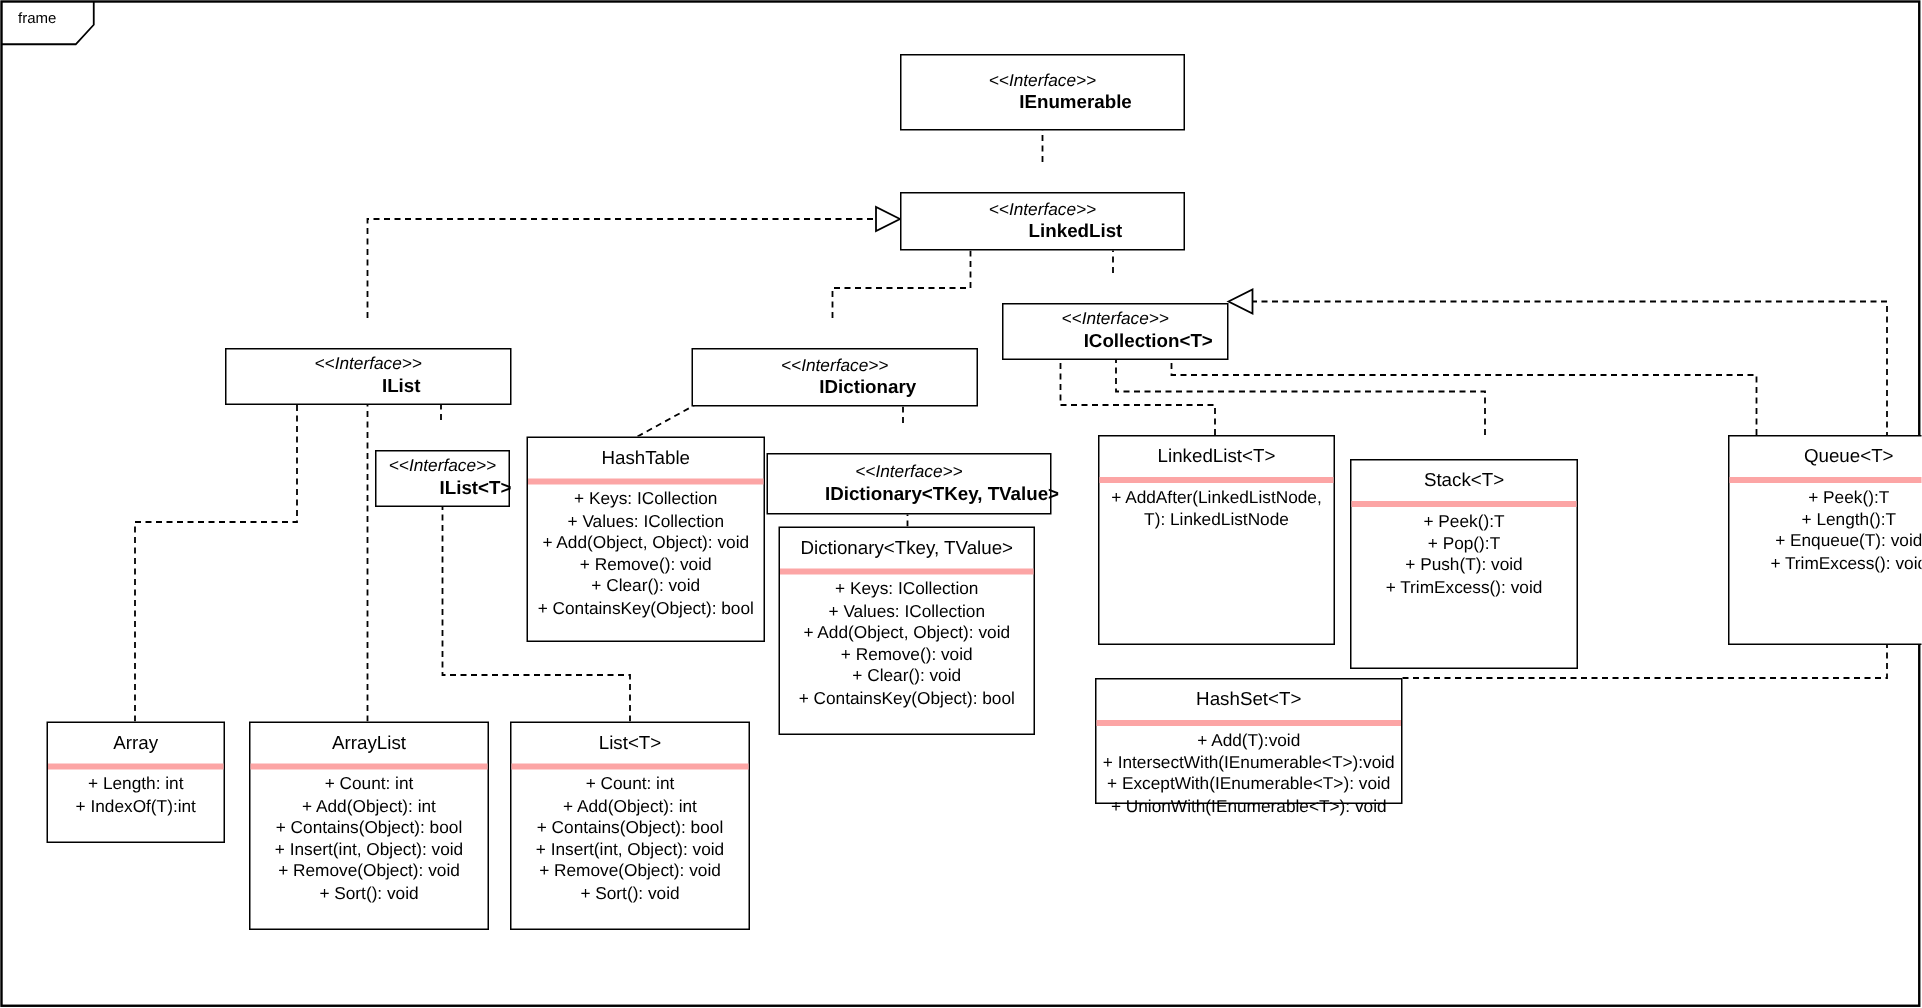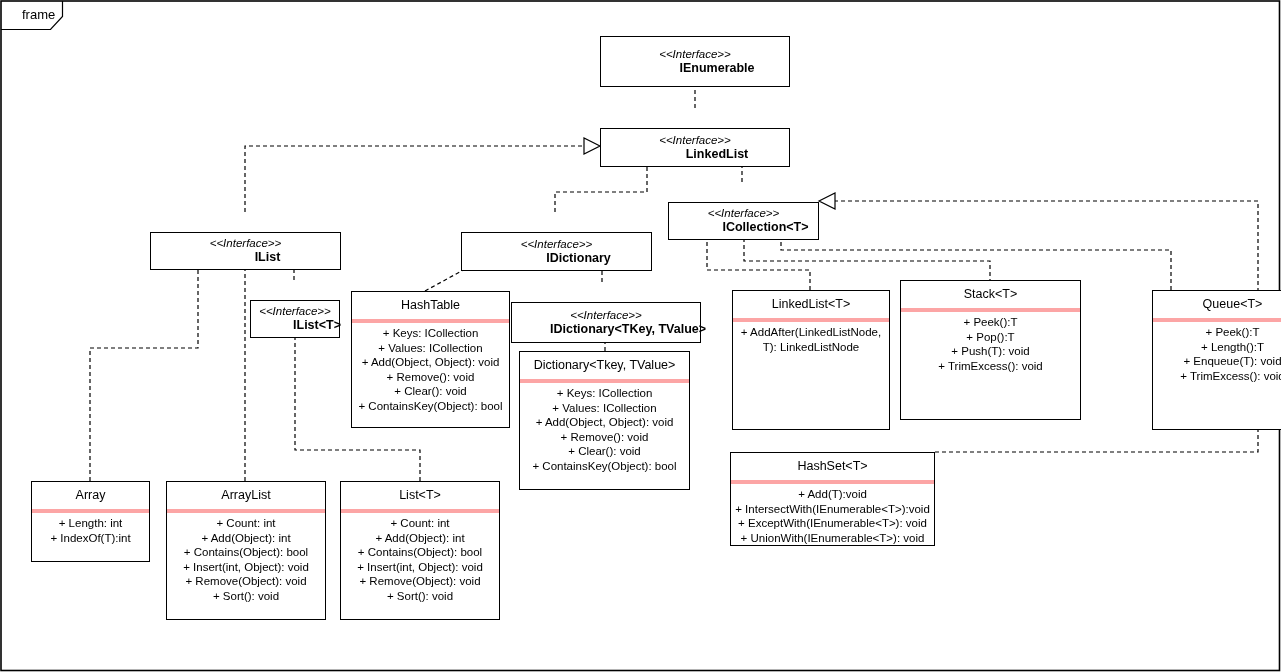--- a/index.html
+++ b/index.html
@@ -15,21 +15,21 @@
   .iface{display:flex;flex-direction:column;align-items:center;justify-content:center;text-align:center;margin-top:20px;}
   .stereo{font-style:italic;font-size:11.5px;line-height:13px;}
   .iname{font-weight:bold;font-size:12.5px;line-height:15px;white-space:nowrap;padding-left:44px;}
   .ctitle{
     height:27px;line-height:27px;text-align:center;font-size:12.5px;
     border-bottom:4px solid #fca5a5;white-space:nowrap;overflow:hidden;
   }
   .members{padding:3px 4px;font-size:11.5px;line-height:14.6px;}
   .member{white-space:normal;text-align:center;}
   #frame-label{
-    position:absolute;left:22px;top:7px;z-index:2;font-size:13px;
+    position:absolute;left:12px;top:7px;z-index:2;font-size:10px;
   }
 </style>
 </head>
 <body>
 
 <svg id="edges" width="1281" height="672" viewBox="0 0 1281 672">
   <g fill="none" stroke="#000">
     <rect x="1" y="1" width="1278.5" height="669.5" stroke-width="1.6"></rect>
     <path d="M 1 29.5 L 50.5 29.5 L 62.5 16.5 L 62.5 1" stroke-width="1.2"></path>
 
@@ -171,41 +171,41 @@
     </div>
 </div>
 
 <div class="box cls" style="left:732px;top:290px;width:158px;height:140px">
   <div class="ctitle">LinkedList&lt;T&gt;</div>
   <div class="members">
       <div class="member">+ AddAfter(LinkedListNode, T): LinkedListNode</div>
     </div>
 </div>
 
-<div class="box cls" style="left:900px;top:280px;width:181px;height:140px">
+<div class="box cls" style="left:900px;top:306px;width:152px;height:140px">
   <div class="ctitle">Stack&lt;T&gt;</div>
   <div class="members">
       <div class="member">+ Peek():T</div>
       <div class="member">+ Pop():T</div>
       <div class="member">+ Push(T): void</div>
       <div class="member">+ TrimExcess(): void</div>
     </div>
 </div>
 
 <div class="box cls" style="left:1152px;top:290px;width:161px;height:140px">
   <div class="ctitle">Queue&lt;T&gt;</div>
   <div class="members">
       <div class="member">+ Peek():T</div>
       <div class="member">+ Length():T</div>
       <div class="member">+ Enqueue(T): void</div>
       <div class="member">+ TrimExcess(): void</div>
     </div>
 </div>
 
-<div class="box cls" style="left:730px;top:452px;width:205px;height:94px">
+<div class="box cls" style="left:730px;top:452px;width:205px;height:84px">
   <div class="ctitle">HashSet&lt;T&gt;</div>
   <div class="members">
       <div class="member">+ Add(T):void</div>
       <div class="member">+ IntersectWith(IEnumerable&lt;T&gt;):void</div>
       <div class="member">+ ExceptWith(IEnumerable&lt;T&gt;): void</div>
       <div class="member">+ UnionWith(IEnumerable&lt;T&gt;): void</div>
     </div>
 </div>
 
 <div class="box cls" style="left:31px;top:481px;width:119px;height:81px">

